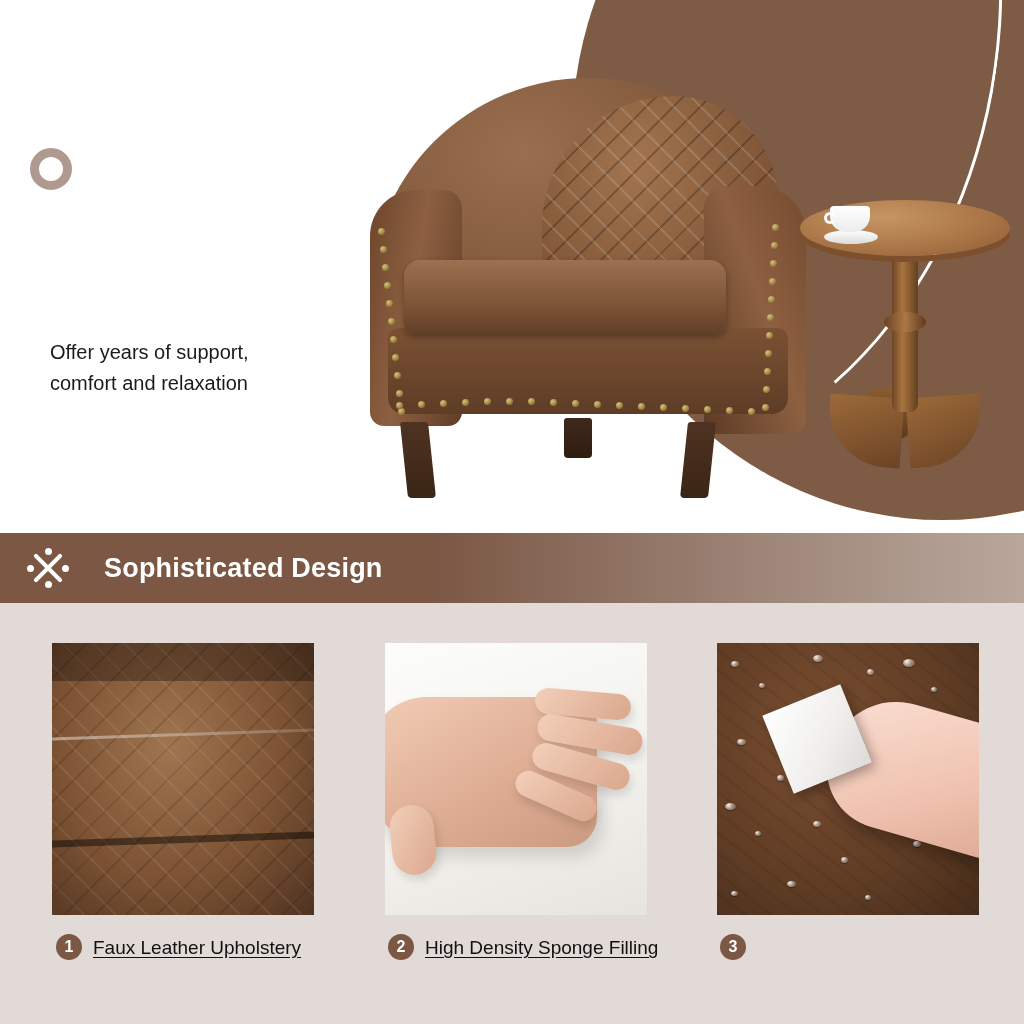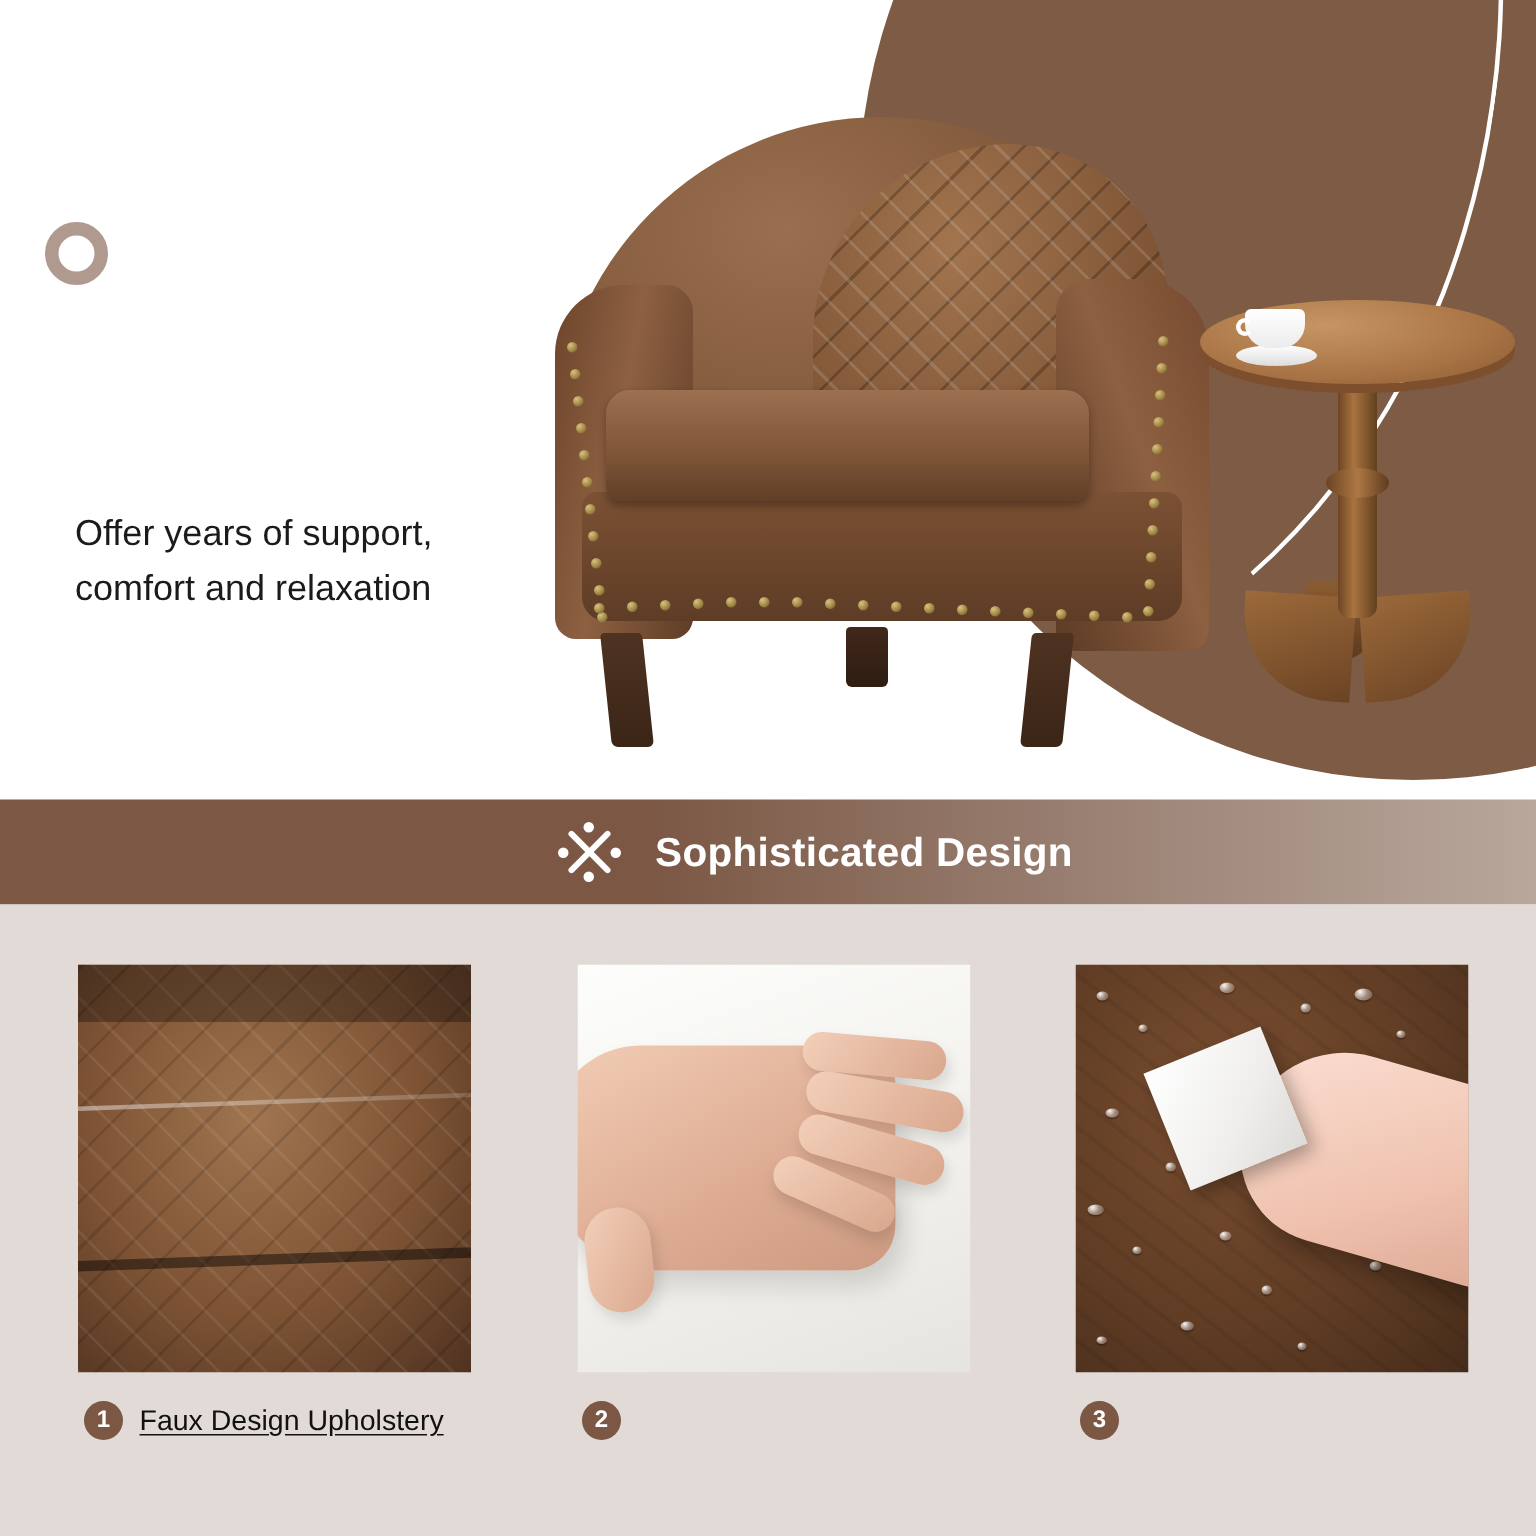--- a/index.html
+++ b/index.html
@@ -47,21 +47,21 @@
   .headline {
     position:absolute; left:48px; top:158px;
     width:400px;
     font-size:40px; line-height:1.12;
     font-weight:bold; color:#111111;
     letter-spacing:-0.5px;
   }
   .subline {
     position:absolute; left:50px; top:337px;
     width:330px;
-    font-size:24px; line-height:1.55;
+    font-size:20px; line-height:1.55;
     color:#1b1b1b;
   }
 
   
   .chair {
     position:absolute; left:352px; top:78px;
     width:472px; height:420px;
   }
   .chair .seat-back {
     position:absolute; left:18px; top:0px; width:436px; height:300px;
@@ -151,21 +151,21 @@
   .cup .saucer {
     position:absolute; left:0px; top:24px; width:54px; height:14px;
     background:linear-gradient(180deg,#ffffff,#dcdcdc);
     border-radius:50%;
   }
 
   
   .banner {
     position:absolute; left:0; top:533px; width:1024px; height:70px;
     background:linear-gradient(90deg,#7b5744 0%, #7b5744 42%, #9b8275 72%, #b9a79c 100%);
-    display:flex; align-items:center; gap:22px; padding-left:62px;justify-content:center;
+    display:flex; align-items:center; gap:34px; padding-left:26px;
   }
   .banner-icon { position:relative; width:44px; height:44px; flex:0 0 44px; }
   .banner-icon i {
     position:absolute; left:50%; top:50%; width:38px; height:4px;
     background:#ffffff; border-radius:2px;
   }
   .banner-icon i.s1 { transform:translate(-50%,-50%) rotate(45deg); }
   .banner-icon i.s2 { transform:translate(-50%,-50%) rotate(-45deg); }
   .banner-icon b {
     position:absolute; width:7px; height:7px; border-radius:50%; background:#ffffff;
@@ -407,24 +407,25 @@
       <div class="drop" style="left:232px;top:116px;width:7px;height:6px"></div>
       <div class="drop" style="left:14px;top:248px;width:7px;height:5px"></div>
       <div class="drop" style="left:148px;top:252px;width:6px;height:5px"></div>
       <div class="hand2"></div>
       <div class="cloth"></div>
     </div>
   </div>
 
   <div class="caption c1">
     <div class="badge">1</div>
-    <div class="caption-text">Faux Design Upholstery</div>
+    <div class="caption-text">Faux Leather Upholstery</div>
   </div>
 
   <div class="caption c2">
     <div class="badge">2</div>
+    <div class="caption-text">High Density Sponge Filling</div>
   </div>
 
   <div class="caption c3">
     <div class="badge">3</div>
   </div>
 
 </section>
 
 </body></html>

